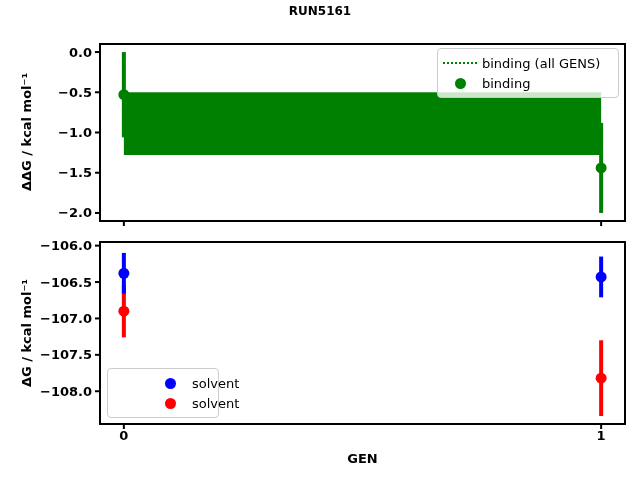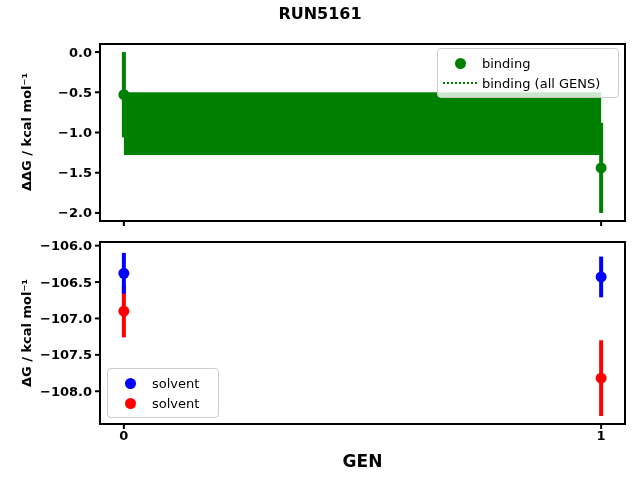--- a/index.html
+++ b/index.html
@@ -14,43 +14,43 @@
   #figure { position:absolute; left:0; top:0; width:640px; height:480px; }
   #plot-svg { position:absolute; left:0; top:0; }
   svg text {
     font-family:"DejaVu Sans", sans-serif;
     font-size:13px;
     font-weight:bold;
     fill:#000000;
   }
   .fig-title {
     position:absolute; top:4px; left:0; width:640px;
-    text-align:center; font-size:16px; font-weight:bold;
+    text-align:center; font-size:12px; font-weight:bold;
   }
   .ylabel {
     position:absolute;
     transform:translate(-50%,-50%) rotate(-90deg);
     white-space:nowrap;
     font-size:13px; font-weight:bold;
   }
   #ylabel-top { left:26px; top:132px; }
   #ylabel-bottom { left:26px; top:333px; }
   .xlabel {
     position:absolute; top:451px; left:100px; width:525px;
-    text-align:center; font-size:17px; font-weight:bold;
+    text-align:center; font-size:13px; font-weight:bold;
   }
   .legend {
     position:absolute;
     border:1px solid #cccccc;
     border-radius:4px;
     background:rgba(255,255,255,0.8);
     padding:4px 6px 4px 0;
   }
   #legend-top { left:437px; top:48px; width:182px; }
-  #legend-bottom { left:107px; top:368px; width:112px; }
+  #legend-bottom { left:107px; top:368px; width:112px;padding-left:40px; }
   .legend-row { display:flex; align-items:center; height:20px; }
   .legend-marker { flex:0 0 44px; display:flex; align-items:center; justify-content:center; }
   .legend-label { font-size:13px; white-space:nowrap; }
   .dot { width:11px; height:11px; border-radius:50%; background:#888; }
   .dotted-line { width:34px; height:0; border-top:2px dotted #888; }
 </style>
 </head>
 <body>
 
 <div id="figure">
@@ -102,29 +102,29 @@
       <text x="601.1363636363636" y="440" text-anchor="middle">1</text>
     </svg>
 
   <div class="ylabel" id="ylabel-top">ΔΔG / kcal mol⁻¹</div>
   <div class="ylabel" id="ylabel-bottom">ΔG / kcal mol⁻¹</div>
   <div class="xlabel">GEN</div>
 
   <div class="legend" id="legend-top">
     <div class="legend-row">
       <span class="legend-marker">
+        <span class="dotted-line" style="border-top-color: rgb(0, 128, 0);"></span>
+      </span>
+      <span class="legend-label">binding (all GENS)</span>
+    </div>
+    <div class="legend-row">
+      <span class="legend-marker">
         <span class="dot" style="background: rgb(0, 128, 0);"></span>
       </span>
       <span class="legend-label">binding</span>
-    </div>
-    <div class="legend-row">
-      <span class="legend-marker">
-        <span class="dotted-line" style="border-top-color: rgb(0, 128, 0);"></span>
-      </span>
-      <span class="legend-label">binding (all GENS)</span>
     </div>
   </div>
 
   <div class="legend" id="legend-bottom">
     <div class="legend-row">
       <span class="legend-marker">
         <span class="dot" style="background: rgb(0, 0, 255);"></span>
       </span>
       <span class="legend-label">solvent</span>
     </div>

